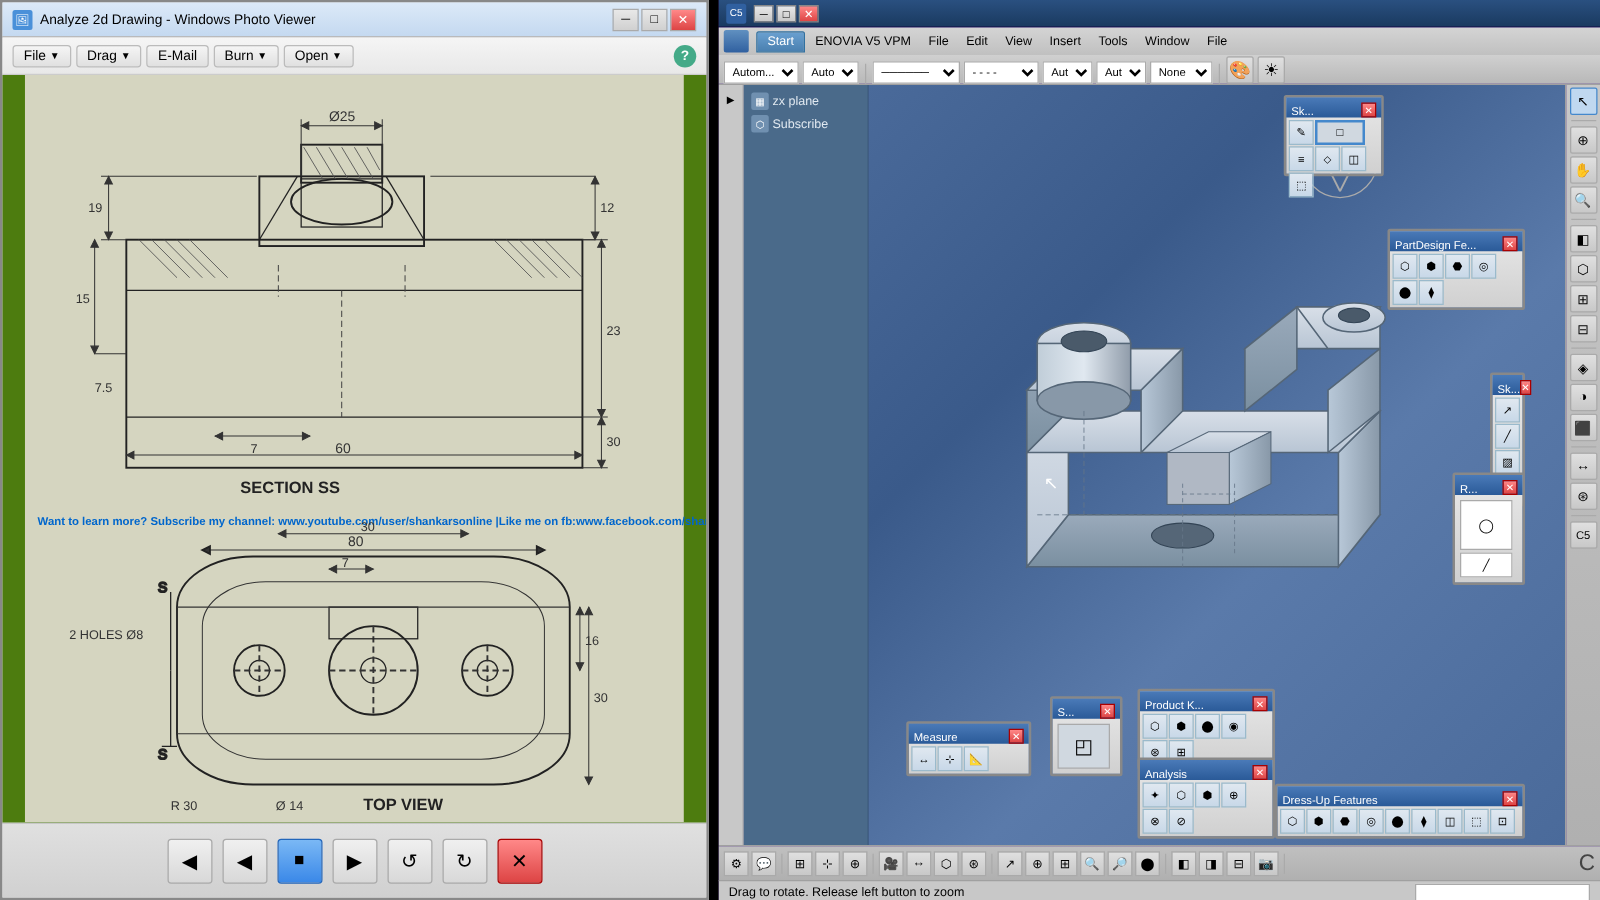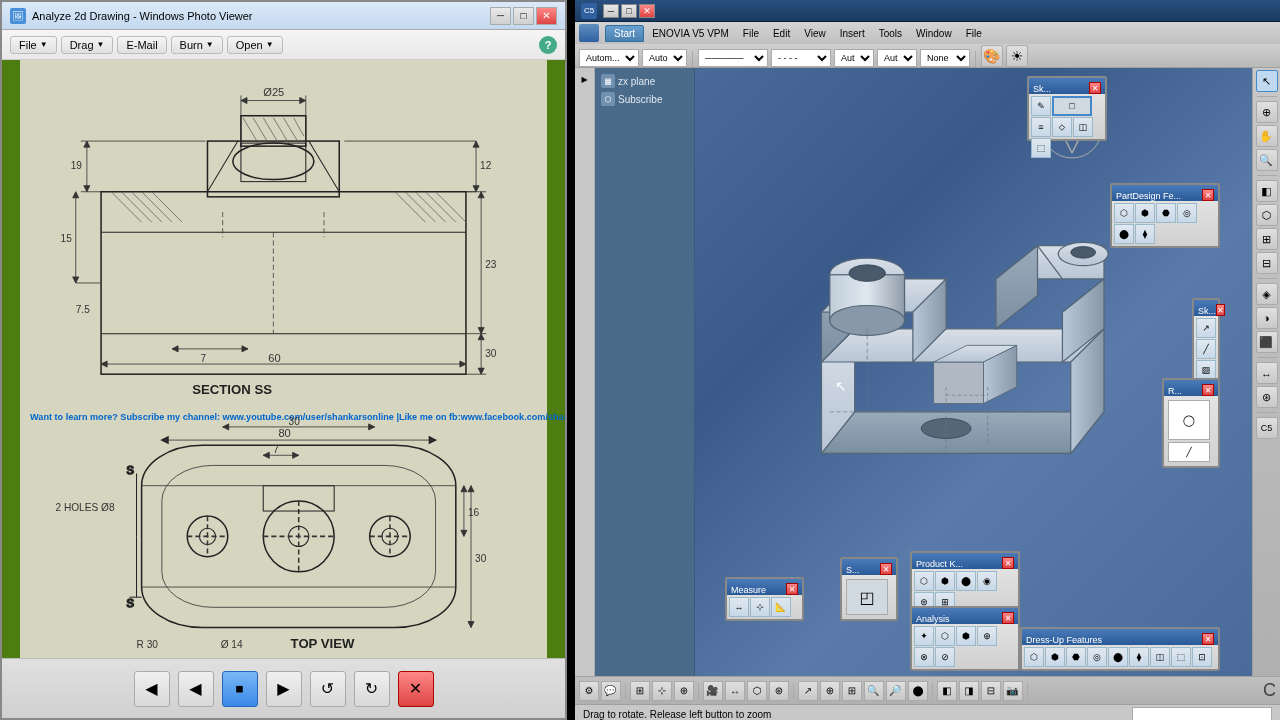--- a/index.html
+++ b/index.html
@@ -950,21 +950,21 @@
         <div class="panel-header">
           <span class="panel-header-title">R...</span>
           <div class="panel-close-btn">✕</div>
         </div>
         <div style="padding:4px; display:flex; flex-direction:column; gap:2px;">
           <div style="width:42px; height:40px; background:white; border:1px solid #aaa; display:flex; align-items:center; justify-content:center;">◯</div>
           <div style="width:42px; height:20px; background:white; border:1px solid #aaa; display:flex; align-items:center; justify-content:center; font-size:9px;">╱</div>
         </div>
       </div>
 
-      <div class="floating-panel measure-panel" style="bottom:55px; left:30px; width:79px;">
+      <div class="floating-panel measure-panel" style="bottom:55px; left:30px; width:100px;">
         <div class="panel-header">
           <span class="panel-header-title">Measure</span>
           <div class="panel-close-btn">✕</div>
         </div>
         <div class="panel-btn-grid">
           <div class="p-btn">↔</div>
           <div class="p-btn">⊹</div>
           <div class="p-btn">📐</div>
         </div>
       </div>

